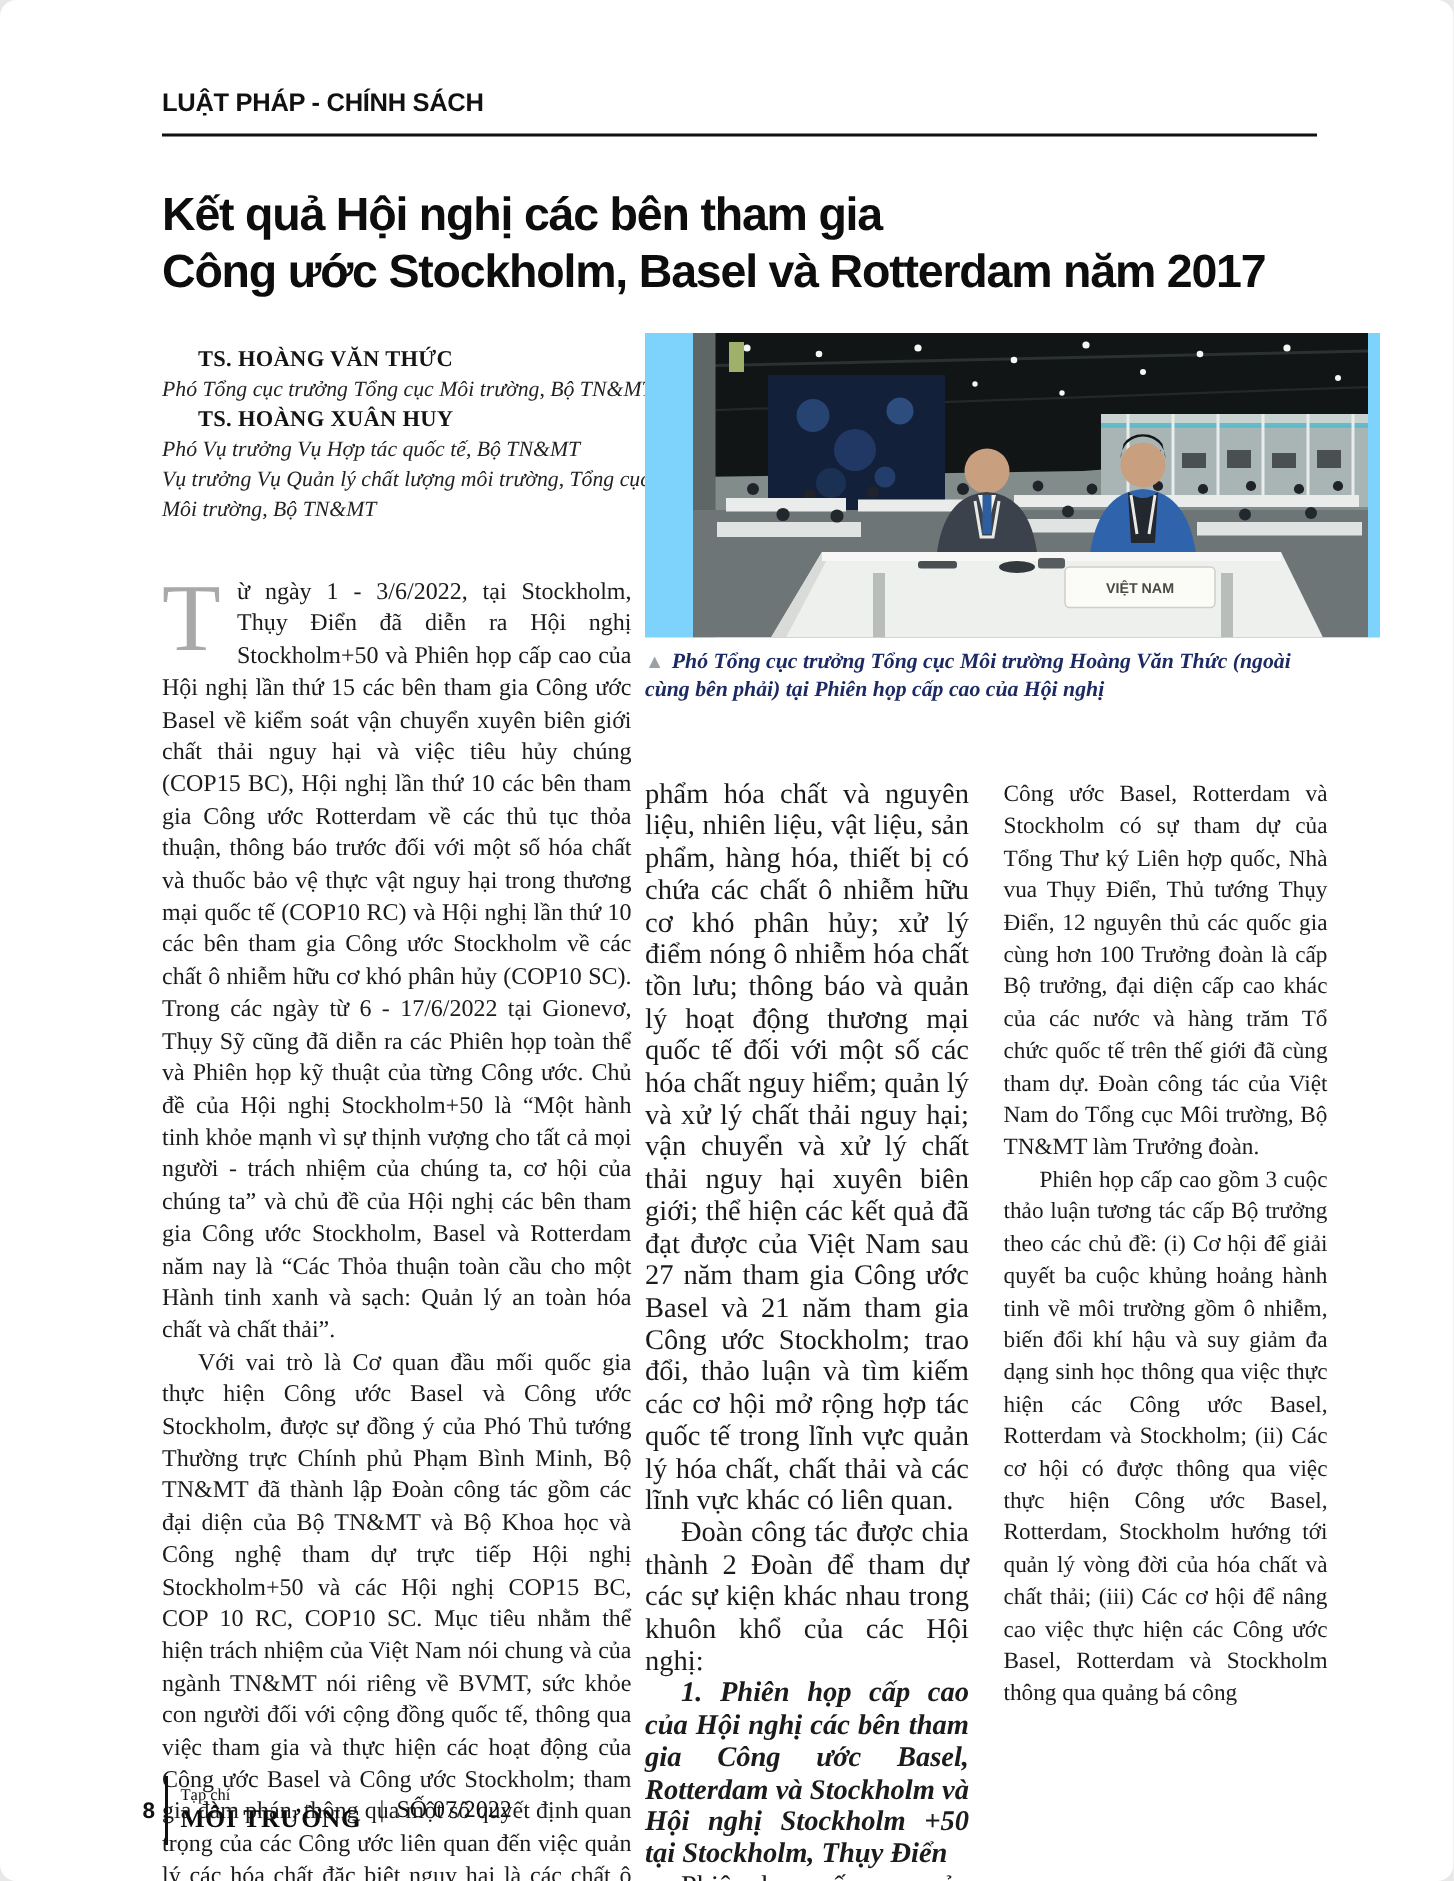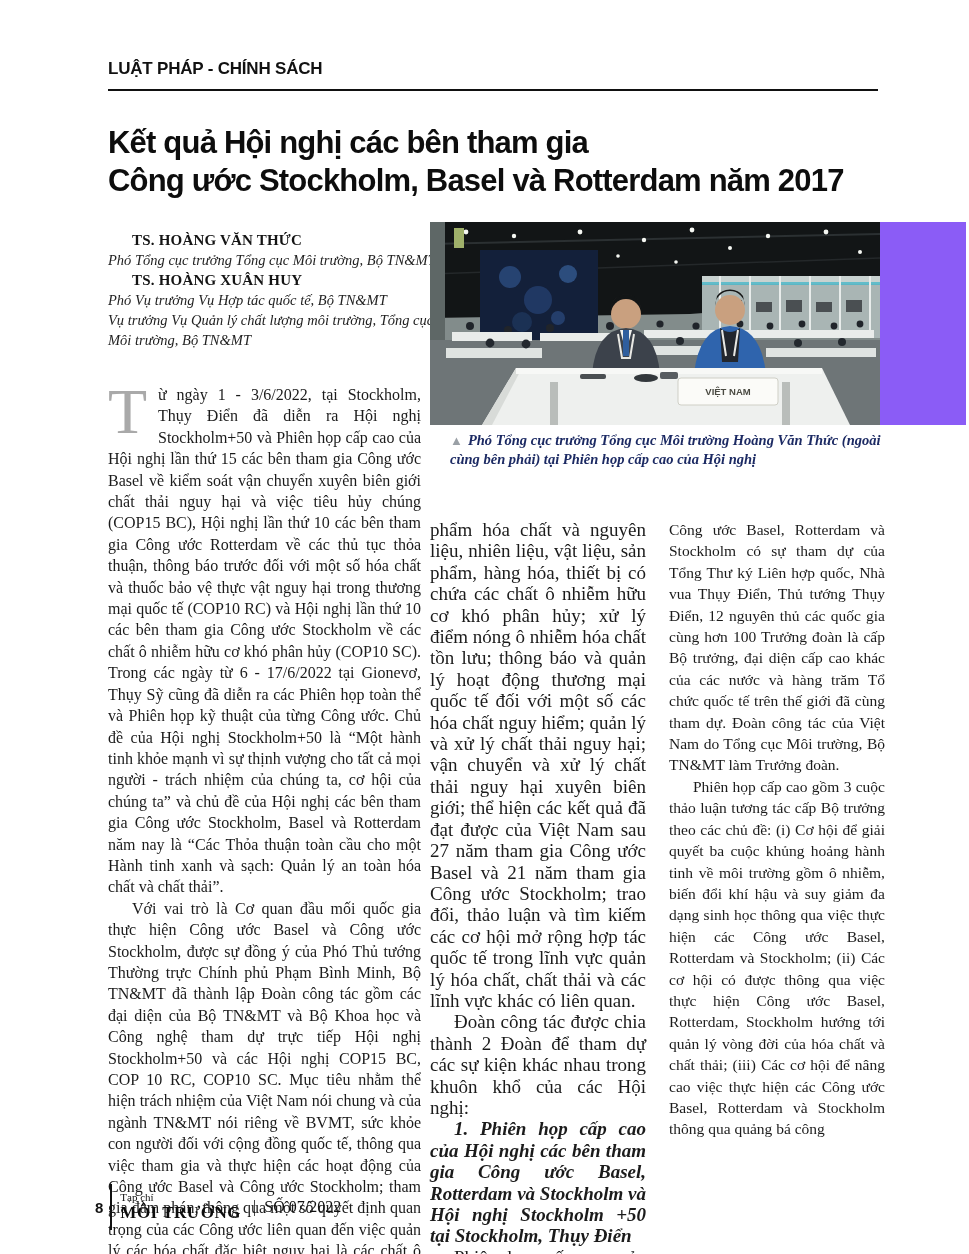--- a/index.html
+++ b/index.html
@@ -1,44 +1,44 @@
 <!DOCTYPE html>
 <html><head>
 <meta charset="utf-8">
 <style>
   * { margin:0; padding:0; box-sizing:border-box; }
   html,body { background:#e8e8e8; }
   .page {
     position:relative; width:969px; height:1254px; background:#ffffff;
     margin:0 auto; overflow:hidden;
-    font-family:"Liberation Serif", serif; color:#1c1c1c;
+    font-family:"Liberation Serif", serif; color:#1c1c1c;border-radius:11px;
   }
   
   .kicker {
     position:absolute; left:108px; top:59px; width:772px;
     font-family:"Liberation Sans", sans-serif; font-weight:700;
     font-size:17px; letter-spacing:-0.2px; color:#111;
   }
   .kicker-rule { position:absolute; left:108px; top:89px; width:770px; height:2px; background:#111; }
   
   .title {
     position:absolute; left:108px; top:124px; width:790px;
     font-family:"Liberation Sans", sans-serif; font-weight:700;
     font-size:31px; line-height:38px; letter-spacing:-0.8px; color:#0d0d0d;
   }
   
   .authors { position:absolute; left:108px; top:230px; width:330px; font-size:14.5px; line-height:20px; }
   .author-name { font-weight:700; font-size:15px; letter-spacing:0.2px; color:#141414;margin-left:24px; }
   .author-role { font-style:italic; color:#222; }
   
-  .photo { position:absolute; left:430px; top:222px; width:536px; height:203px; background:#8b5cf6; overflow:hidden; }
+  .photo { position:absolute; left:430px; top:222px; width:490px; height:203px; background:#7dd3fc; overflow:hidden;padding-left:32px; }
   
   .caption {
     position:absolute; left:430px; top:431px; width:452px;
-    font-size:14.5px; line-height:19px; font-weight:700; font-style:italic; color:#1c2a63;margin-left:20px;
+    font-size:14.5px; line-height:19px; font-weight:700; font-style:italic; color:#1c2a63;
   }
   .caption .tri { color:#9aa0a6; font-style:normal; font-size:13px; margin-right:5px; }
   
   .col { position:absolute; text-align:justify; color:#1b1b1b; }
   .col1 { left:108px; top:384px;  width:313px; font-size:16px;   line-height:21.4px; }
   .col2 { left:430px; top:519px;  width:216px; font-size:19px; line-height:21.4px; }
   .col3 { left:669px; top:519px;  width:216px; font-size:15.5px; line-height:21.4px; }
   .col p.ind { text-indent:24px; }
   .col p.bold { font-weight:700;font-style:italic; }
   .dropcap {

